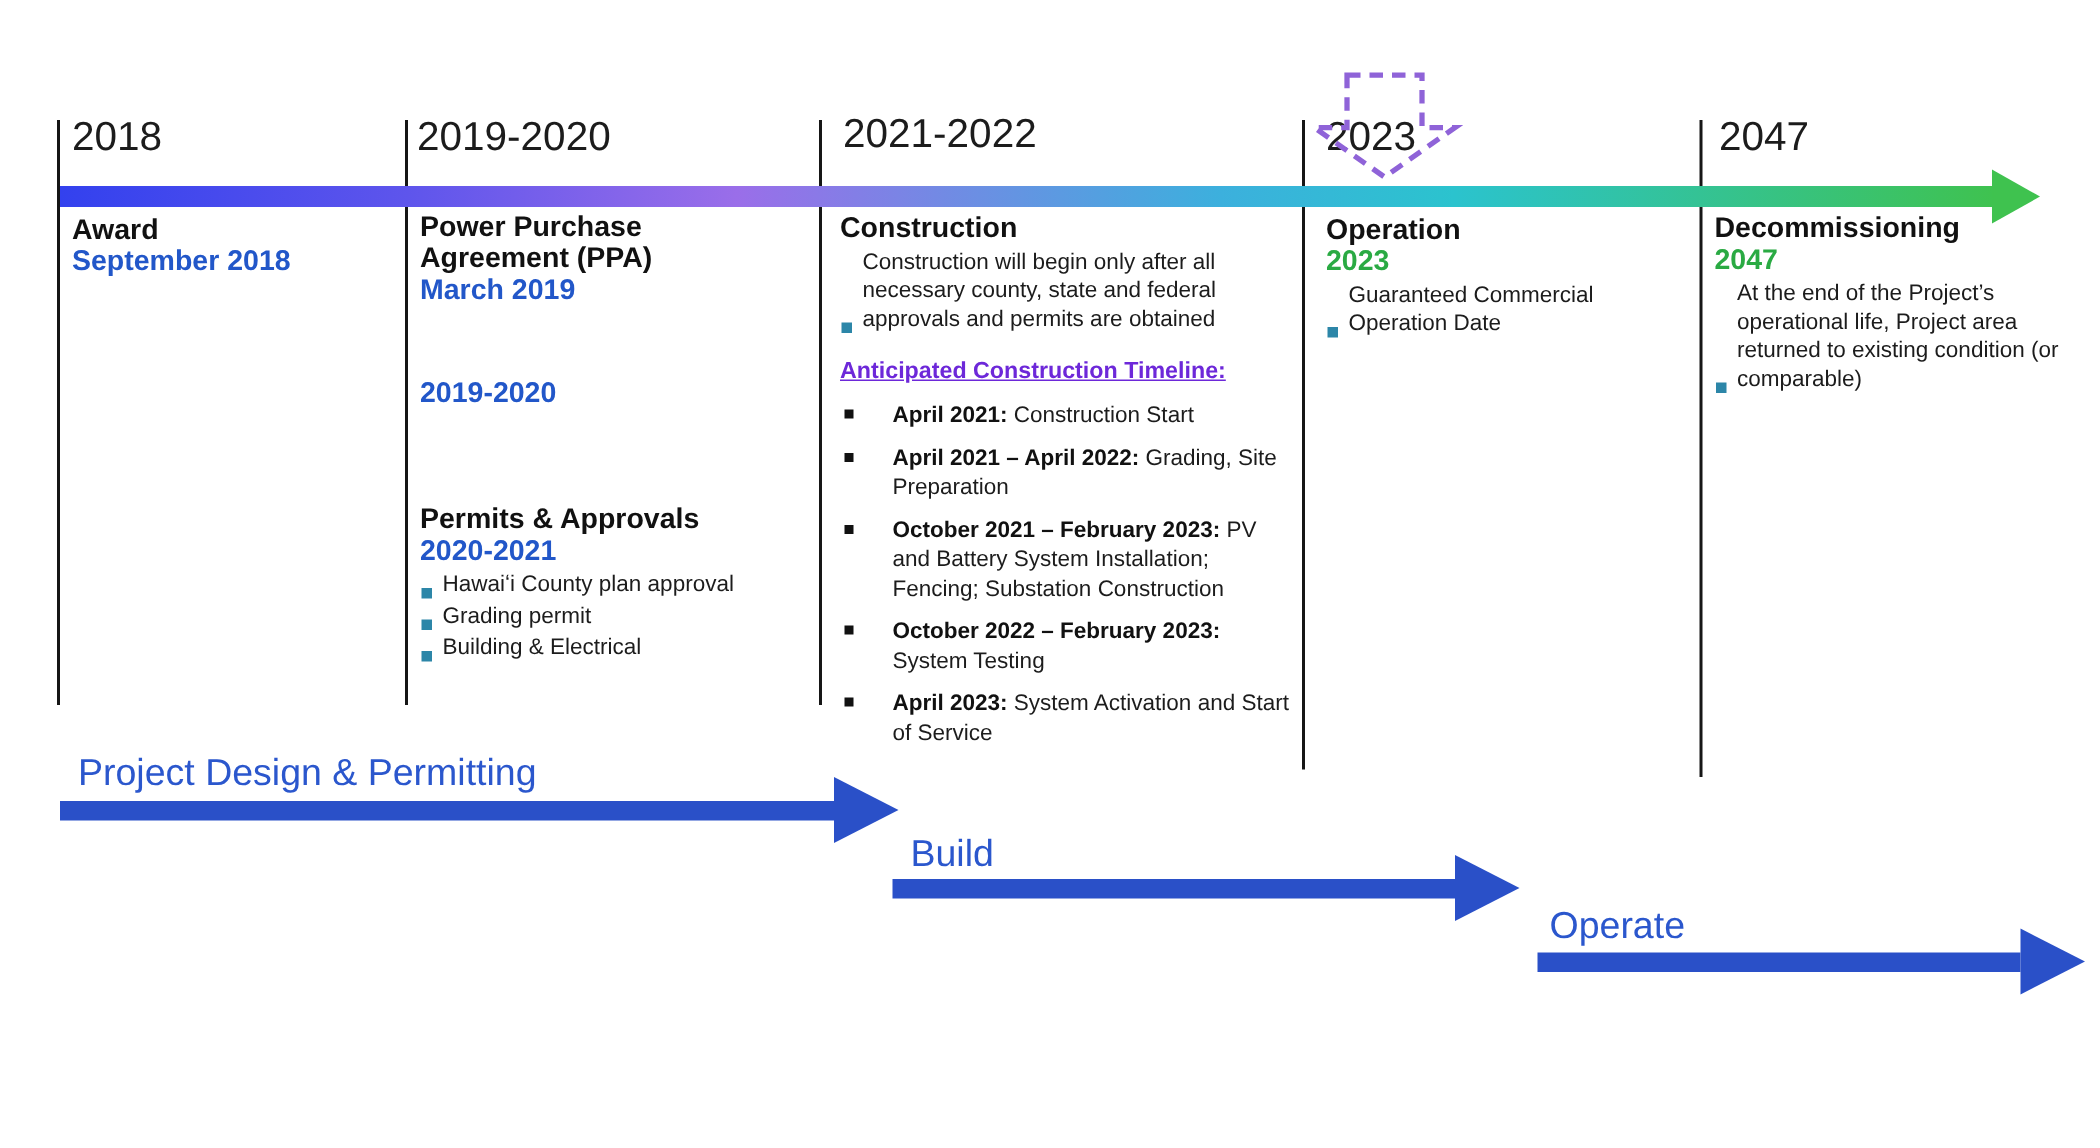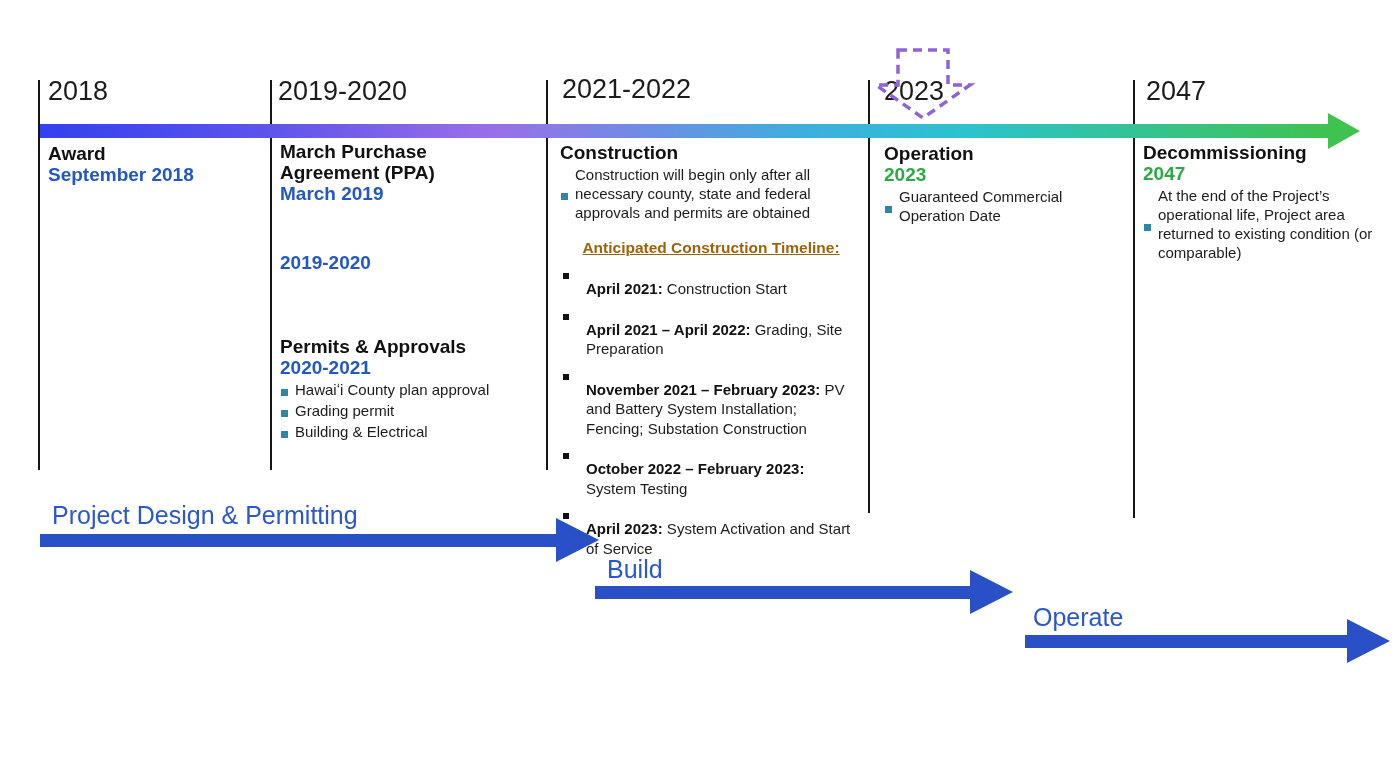--- a/index.html
+++ b/index.html
@@ -24,25 +24,25 @@
     border-top:18px solid transparent;border-bottom:18px solid transparent;
     border-left:32px solid var(--grad-6,#3fc24f);
   }
   .dashed-arrow{position:absolute;left:868px;top:42px;}
   .dashed-arrow path{fill:none;stroke:var(--dashed-arrow-purple,#8f63d8);stroke-width:3.5;stroke-dasharray:9 6;stroke-linejoin:miter;}
   .col{position:absolute;}
   .m-title{font-size:19px;font-weight:700;color:#111;line-height:21px;}
   .m-date{font-size:19px;font-weight:700;line-height:21px;}
   .m-date.blue{color:var(--blue-date,#2257c9);}
   .m-date.green{color:var(--green-date,#2aaa43);}
-  .bullet-row{display:flex;align-items:center;margin-top:2px;}
+  .bullet-row{display:flex;align-items:flex-end;margin-top:2px;}
   .sq{flex:0 0 auto;width:7px;height:7px;margin:6px 7px 0 1px;background:var(--bullet-teal,#2c86a8);}
   .bullet-text{font-size:15px;line-height:19px;color:#1c1c1c;}
-  .at-heading{font-size:15.5px;font-weight:700;text-decoration:underline;color:#a16207;line-height:20px;margin-top:16px;text-align:center;}
-  .at-item{display:flex;align-items:flex-start;margin-top:9px;flex-direction:column;}
+  .at-heading{font-size:15.5px;font-weight:700;text-decoration:underline;color:#6d28d9;line-height:20px;margin-top:16px;}
+  .at-item{display:flex;align-items:flex-start;margin-top:9px;}
   .at-item .sq-black{flex:0 0 auto;width:6px;height:6px;margin:6px 0 0 3px;background:#111;}
   .at-item .at-text{font-size:15px;line-height:19.5px;color:#1c1c1c;margin-left:26px;}
   .at-item .at-text b{font-weight:700;color:#111;}
   .phase-label{position:absolute;font-size:25px;color:var(--label-blue,#2b57cd);white-space:nowrap;}
   .phase-shaft{position:absolute;height:13px;background:var(--arrow-blue,#2a50c8);}
   .phase-head{position:absolute;width:0;height:0;border-top:22px solid transparent;border-bottom:22px solid transparent;border-left:43px solid var(--arrow-blue,#2a50c8);}
 </style>
 </head>
 <body>
 
@@ -66,21 +66,21 @@
   <svg class="dashed-arrow" width="110" height="84" viewBox="0 0 110 84">
     <path d="M30 8 L80 8 L80 43 L102 43 L55 76 L8 43 L30 43 Z"></path>
   </svg>
 
   <div class="col" style="left:48px;top:143px;width:205px">
     <div class="m-title">Award</div>
     <div class="m-date blue">September 2018</div>
   </div>
 
   <div class="col" style="left:280px;top:141px;width:245px">
-    <div class="m-title" style="max-width:190px">March Purchase Agreement (PPA)</div>
+    <div class="m-title" style="max-width:190px">Power Purchase Agreement (PPA)</div>
     <div class="m-date blue">March 2019</div>
   </div>
   <div class="col" style="left:280px;top:252px;width:245px">
     <div class="m-date blue">2019-2020</div>
   </div>
   <div class="col" style="left:280px;top:336px;width:245px">
     <div class="m-title">Permits &amp; Approvals</div>
     <div class="m-date blue">2020-2021</div>
     <div class="bullet-row">
       <span class="sq"></span>
@@ -108,21 +108,21 @@
     <div class="at-item">
       <span class="sq-black"></span>
       <div class="at-text" style="width:268px"><b>April 2021:</b><span> Construction Start</span></div>
     </div>
     <div class="at-item">
       <span class="sq-black"></span>
       <div class="at-text" style="width:268px"><b>April 2021 – April 2022:</b><span> Grading, Site Preparation</span></div>
     </div>
     <div class="at-item">
       <span class="sq-black"></span>
-      <div class="at-text" style="width:268px"><b>November 2021 – February 2023:</b><span> PV and Battery System Installation; Fencing; Substation Construction</span></div>
+      <div class="at-text" style="width:268px"><b>October 2021 – February 2023:</b><span> PV and Battery System Installation; Fencing; Substation Construction</span></div>
     </div>
     <div class="at-item">
       <span class="sq-black"></span>
       <div class="at-text" style="width:268px"><b>October 2022 – February 2023:</b><span> System Testing</span></div>
     </div>
     <div class="at-item">
       <span class="sq-black"></span>
       <div class="at-text" style="width:268px"><b>April 2023:</b><span> System Activation and Start of Service</span></div>
     </div>
   </div>

